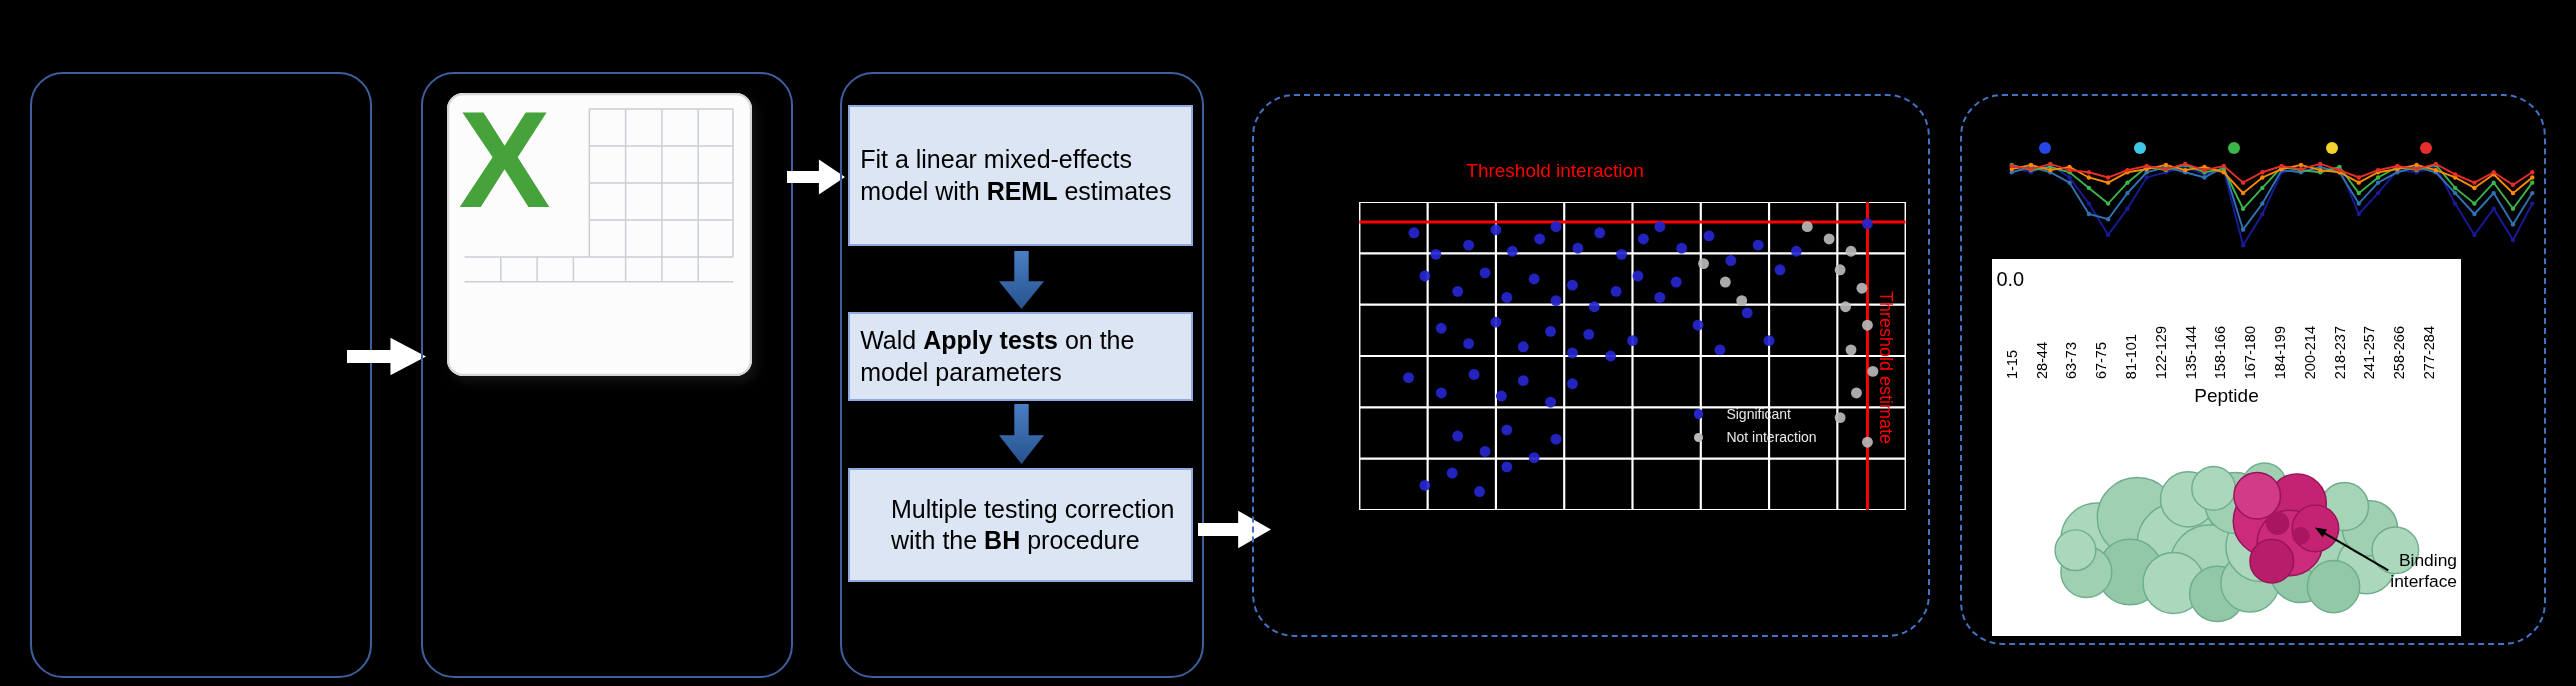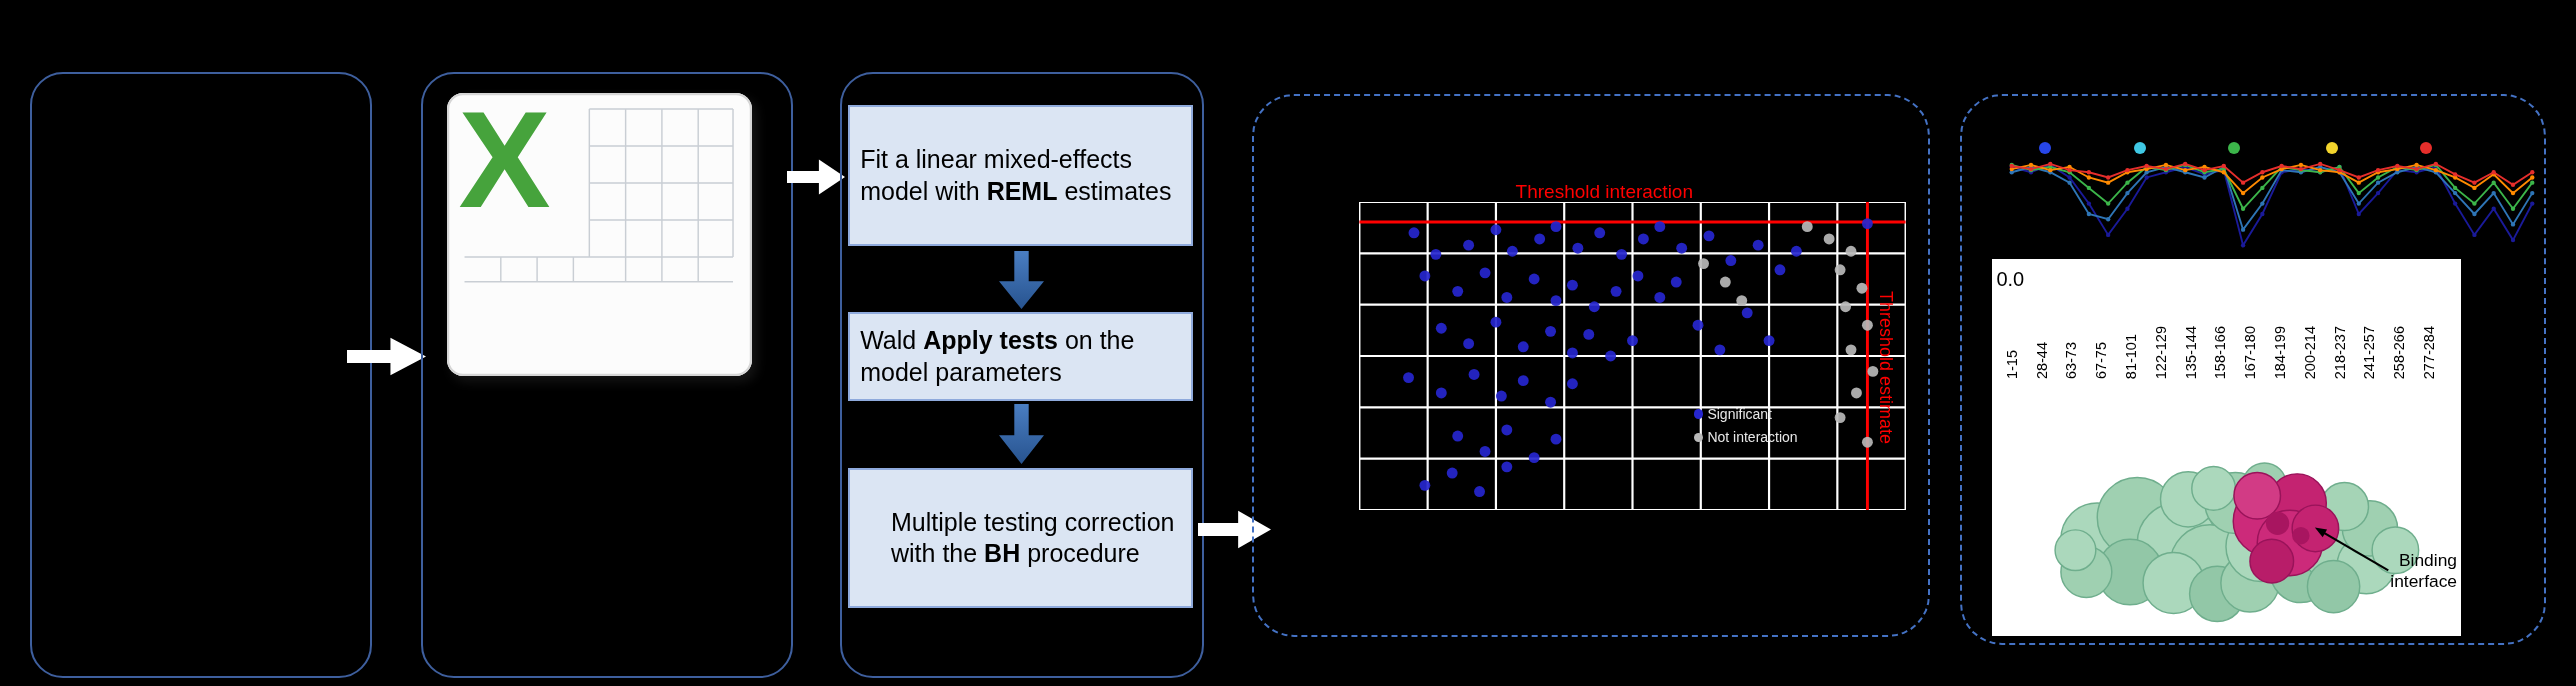--- a/index.html
+++ b/index.html
@@ -25,26 +25,26 @@
   .csv-page{position:absolute;inset:0;background:#fcfcfc;border-radius:16px;
     box-shadow:0 0 0 2.2px #d6d6d6 inset, 4.4px 5.8px 10.2px rgba(255,255,255,0.08);}
   .csv-x{position:absolute;left:11.6px;top:-13px;font-size:138px;font-weight:bold;color:#46a33c;}
   .csv-banner{position:absolute;left:11.6px;right:11.6px;bottom:17.4px;height:70px;border-radius:10.2px;
     background:linear-gradient(180deg,#7fca6f,#3c9a37 55%,#2e8a2b);border:1.5px solid #2a7d27;
     display:flex;align-items:center;justify-content:center;}
   .csv-banner span{color:#fff;font-weight:bold;font-size:45px;letter-spacing:5.8px;
     text-shadow:0 1.5px 2.2px rgba(0,0,0,0.35);}
   
   .scatter-wrap{position:absolute;left:1359px;top:202px;width:547px;height:308px;}
-  .scatter-title{position:absolute;left:1417px;top:160px;width:276px;text-align:right;
-    color:#ff0000;font-size:19px;margin-top:21px;}
+  .scatter-title{position:absolute;left:1417px;top:160px;width:276px;text-align:center;
+    color:#ff0000;font-size:19px;}
   .vlabel{position:absolute;left:1875px;top:291px;height:204px;writing-mode:vertical-rl;
     color:#ff0000;font-size:18px;}
   .scatter-legend{position:absolute;left:1694px;top:406px;display:flex;flex-direction:column;gap:7.3px;}
-  .legend-row{display:flex;align-items:center;gap:4px;color:#e8e8e8;font-size:14px;}
+  .legend-row{display:flex;align-items:center;gap:23px;color:#e8e8e8;font-size:14px;}
   .legend-dot{width:9.4px;height:9.4px;border-radius:50%;display:inline-block;}
   
   .cond-dots{position:absolute;left:2006px;top:140px;width:538px;height:19px;}
   .cond-dot{position:absolute;top:1.5px;width:12.4px;height:12.4px;border-radius:50%;}
   .profile-chart{position:absolute;left:2005px;top:156px;width:534px;height:116px;}
   .white-panel{position:absolute;left:1992px;top:259px;width:469px;height:377px;background:#fff;}
   .ytick{position:absolute;left:4.4px;top:8.7px;color:#000;font-size:20px;}
   .pticks{position:absolute;left:5.8px;top:0;width:458px;height:122px;}
   .ptick{position:absolute;bottom:1.5px;writing-mode:vertical-rl;transform:rotate(180deg);
     color:#000;font-size:14.5px;white-space:nowrap;}
@@ -94,21 +94,21 @@
 <div class="box" style="left:840px;top:72px;width:360px;height:602px;"></div>
 
 <div class="step" style="top:105px;height:141px;">
   <div><span>Fit a linear mixed-effects model with </span><b>REML</b><span> estimates</span></div>
 </div>
 <div class="varrow" style="left:999px;top:251px;width:45px;height:58px;"></div>
 <div class="step" style="top:312px;height:89px;">
   <div><span>Wald </span><b>Apply tests</b><span> on the model parameters</span></div>
 </div>
 <div class="varrow" style="left:999px;top:404px;width:45px;height:60px;"></div>
-<div class="step" style="top:468px;height:140px;padding-left:41px;">
+<div class="step" style="top:468px;height:114px;padding-left:41px;">
   <div><span>Multiple testing correction with the </span><b>BH</b><span> procedure</span></div>
 </div>
 
 <div class="harrow" style="left:1198px;top:509px;width:73px;height:41px;"></div>
 
 <div class="dashed-box" style="left:1252px;top:94px;width:674px;height:539px;"></div>
 <div class="scatter-title">Threshold interaction</div>
 <div class="scatter-wrap"><svg width="547" height="308" viewBox="0 0 752 424">
       <line x1="0.0" y1="0" x2="0.0" y2="424" stroke="#ffffff" stroke-width="3"></line>
       <line x1="94.0" y1="0" x2="94.0" y2="424" stroke="#ffffff" stroke-width="3"></line>
@@ -384,20 +384,21 @@
       <span class="ptick" style="left: 185px;">135-144</span>
       <span class="ptick" style="left: 214px;">158-166</span>
       <span class="ptick" style="left: 244px;">167-180</span>
       <span class="ptick" style="left: 274px;">184-199</span>
       <span class="ptick" style="left: 304px;">200-214</span>
       <span class="ptick" style="left: 334px;">218-237</span>
       <span class="ptick" style="left: 363px;">241-257</span>
       <span class="ptick" style="left: 393px;">258-266</span>
       <span class="ptick" style="left: 423px;">277-284</span>
     </div>
+  <div class="peptide-label">Peptide</div>
 
   <svg class="protein" width="429" height="233" viewBox="0 0 590 320">
     <g stroke="#6fae8d" stroke-width="2">
       <circle cx="120" cy="190" r="50" fill="#abd8bc"></circle>
         <circle cx="175" cy="160" r="55" fill="#9fd0b1"></circle>
       <circle cx="230" cy="195" r="55" fill="#abd8bc"></circle>
         <circle cx="165" cy="235" r="45" fill="#92c7a7"></circle>
       <circle cx="275" cy="225" r="55" fill="#a5d4b6"></circle>
         <circle cx="105" cy="235" r="35" fill="#9fd0b1"></circle>
       <circle cx="225" cy="250" r="42" fill="#abd8bc"></circle>

